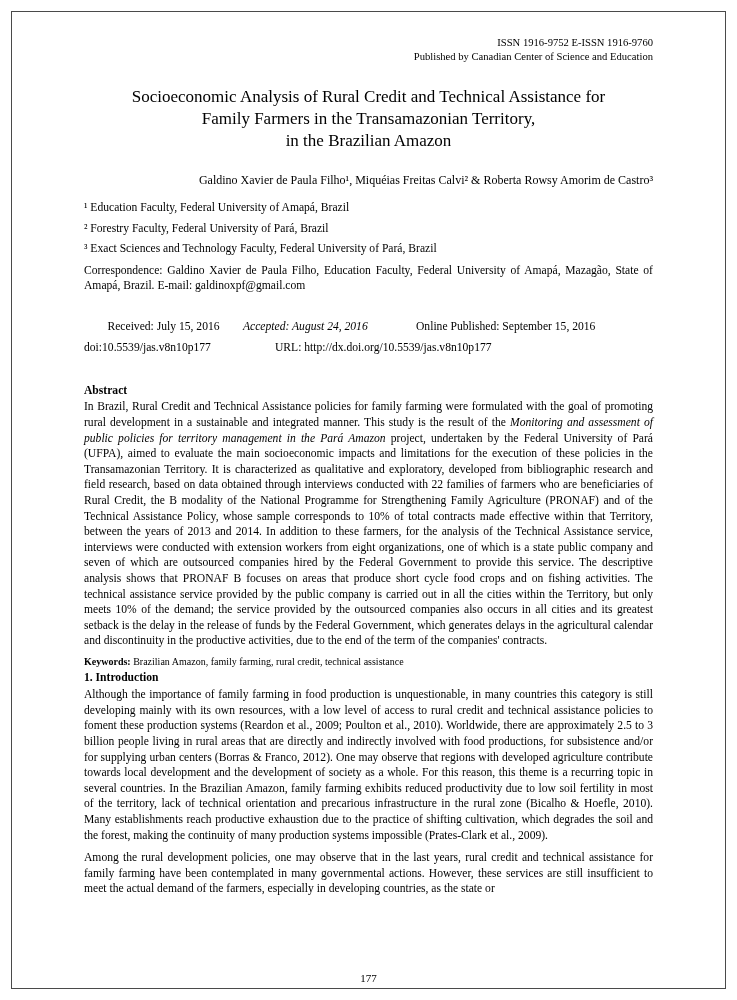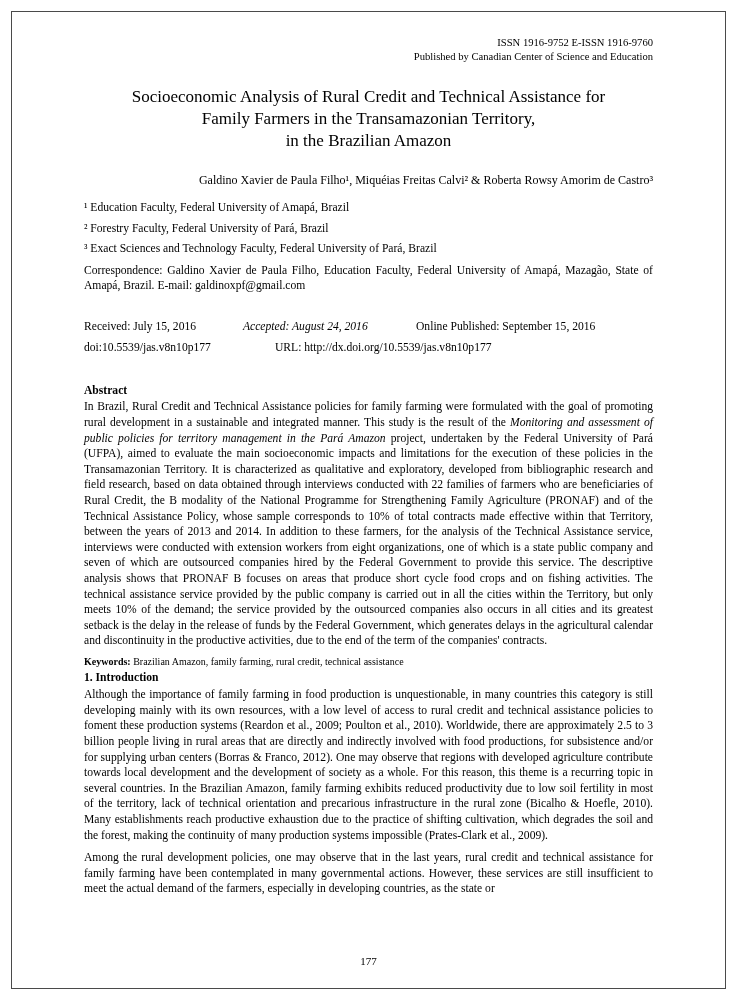--- a/index.html
+++ b/index.html
@@ -41,21 +41,21 @@
   .affiliations { margin-top: 10px; }
   .affil { font-size: 11.6px; line-height: 20.5px; }
   .correspondence {
     margin-top: 3px;
     font-size: 11.6px;
     line-height: 15.6px;
     text-align: justify;
   }
   .dates-row { margin-top: 25px; font-size: 11.6px; line-height: 15.6px; white-space: nowrap; }
   .doi-row   { margin-top: 6px;  font-size: 11.6px; line-height: 15.6px; white-space: nowrap; }
-  .col-a { display: inline-block; width: 159px; }
+  .col-a { display: inline-block; width: 159px; text-align: center; }
   .col-b { display: inline-block; width: 173px; font-style: italic; }
   .col-d { display: inline-block; width: 191px; }
   .sec-heading {
     font-size: 11.6px;
     font-weight: bold;
     line-height: 15.6px;
   }
   .abstract-heading { margin-top: 27px; }
   .intro-heading { }
   .body-text {
@@ -66,21 +66,21 @@
   }
   .keywords {
     margin-top: 5px;
     font-size: 10px;
     line-height: 15.6px;
   }
   .intro-para { margin-top: 2px; }
   .intro-para + .intro-para { margin-top: 7px; }
   .page-num {
     position: absolute;
-    left: 0; right: 0; bottom: 20px;
+    left: 0; right: 0; bottom: 3px;
     text-align: center;
     font-size: 11px;
     line-height: 13px;
     background: #ffffff;
   }
 </style>
 </head>
 <body>
 
 <div class="sheet">

